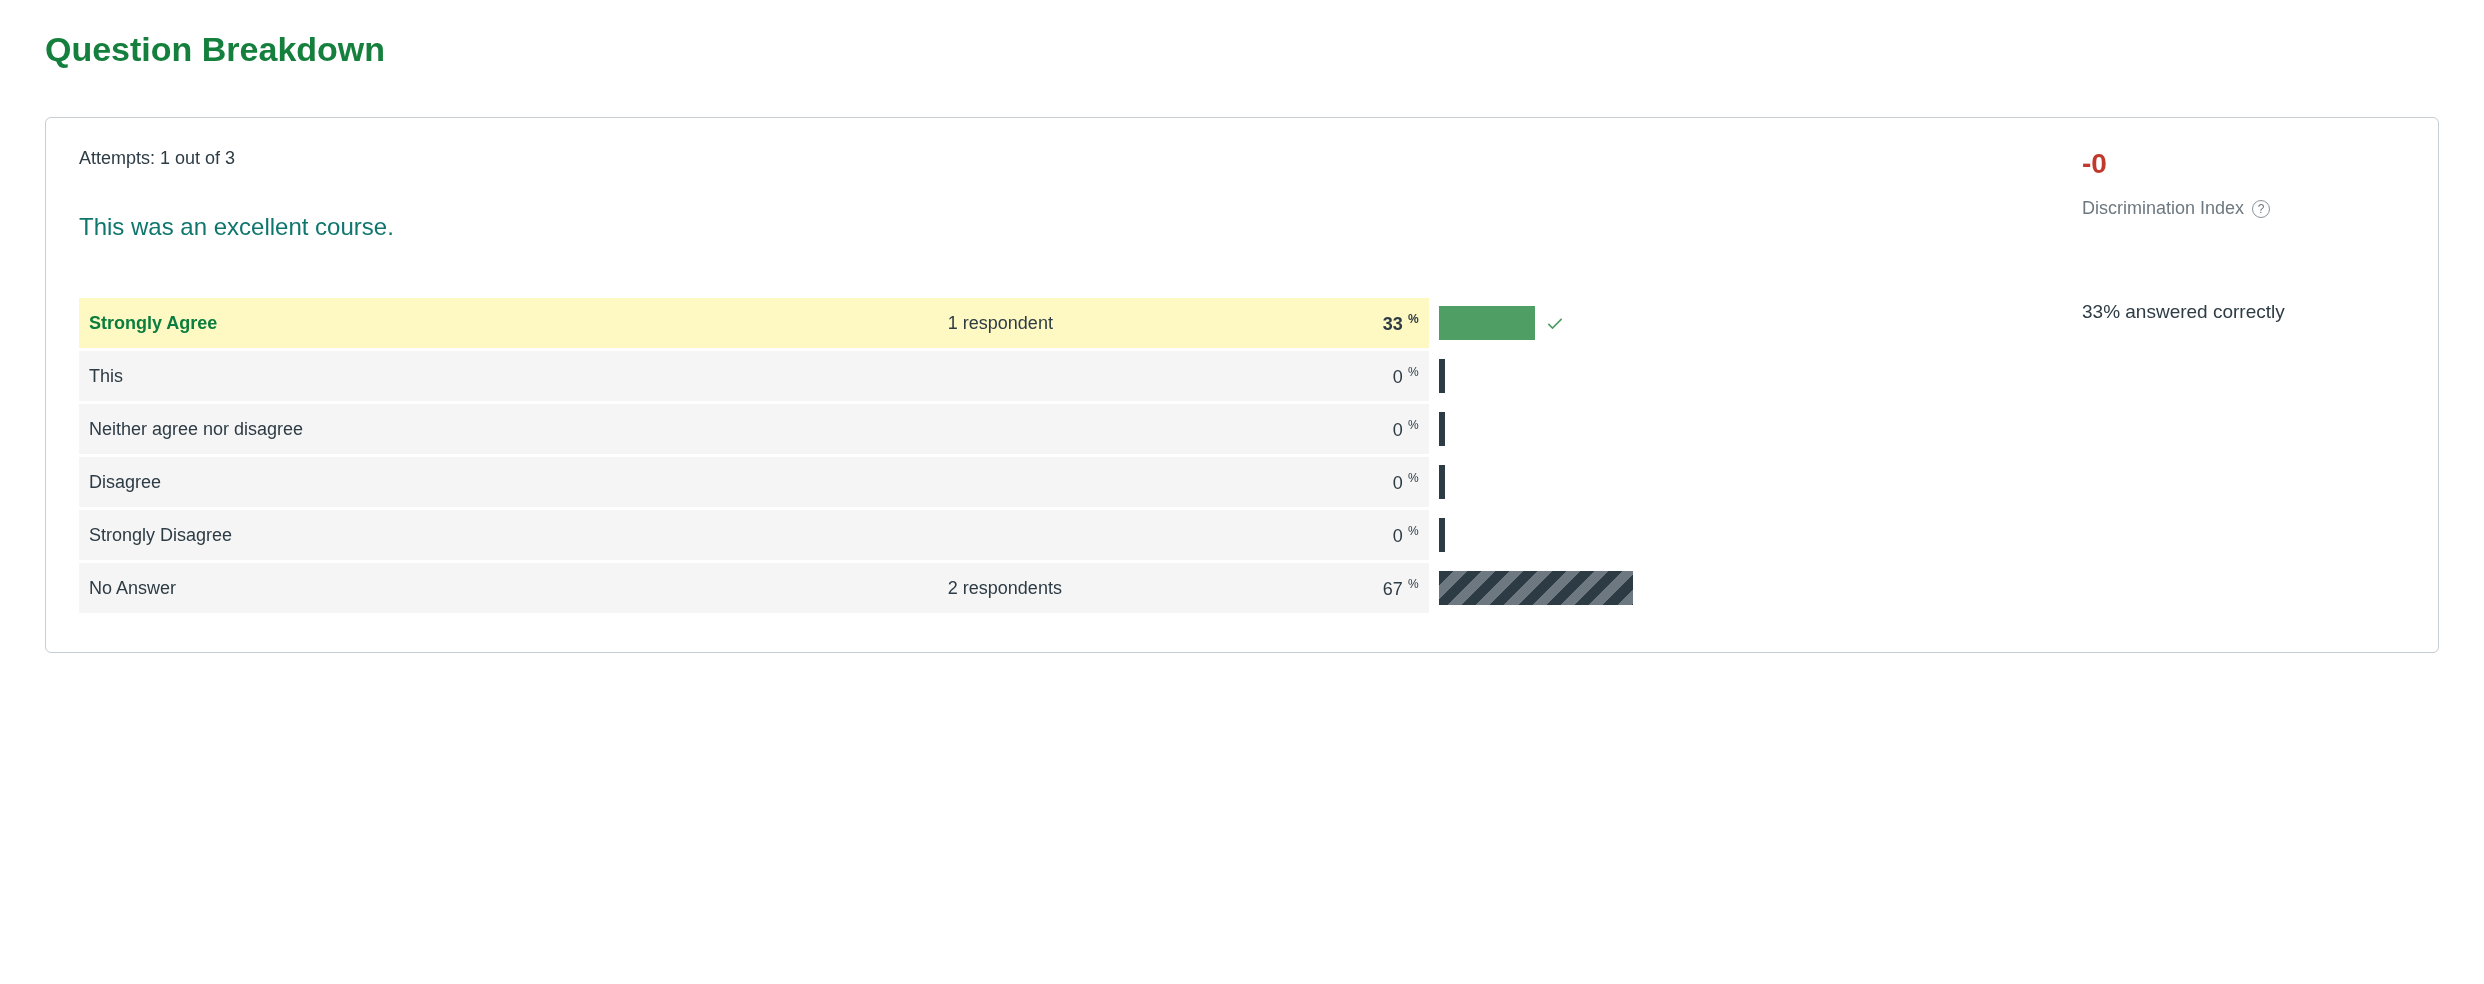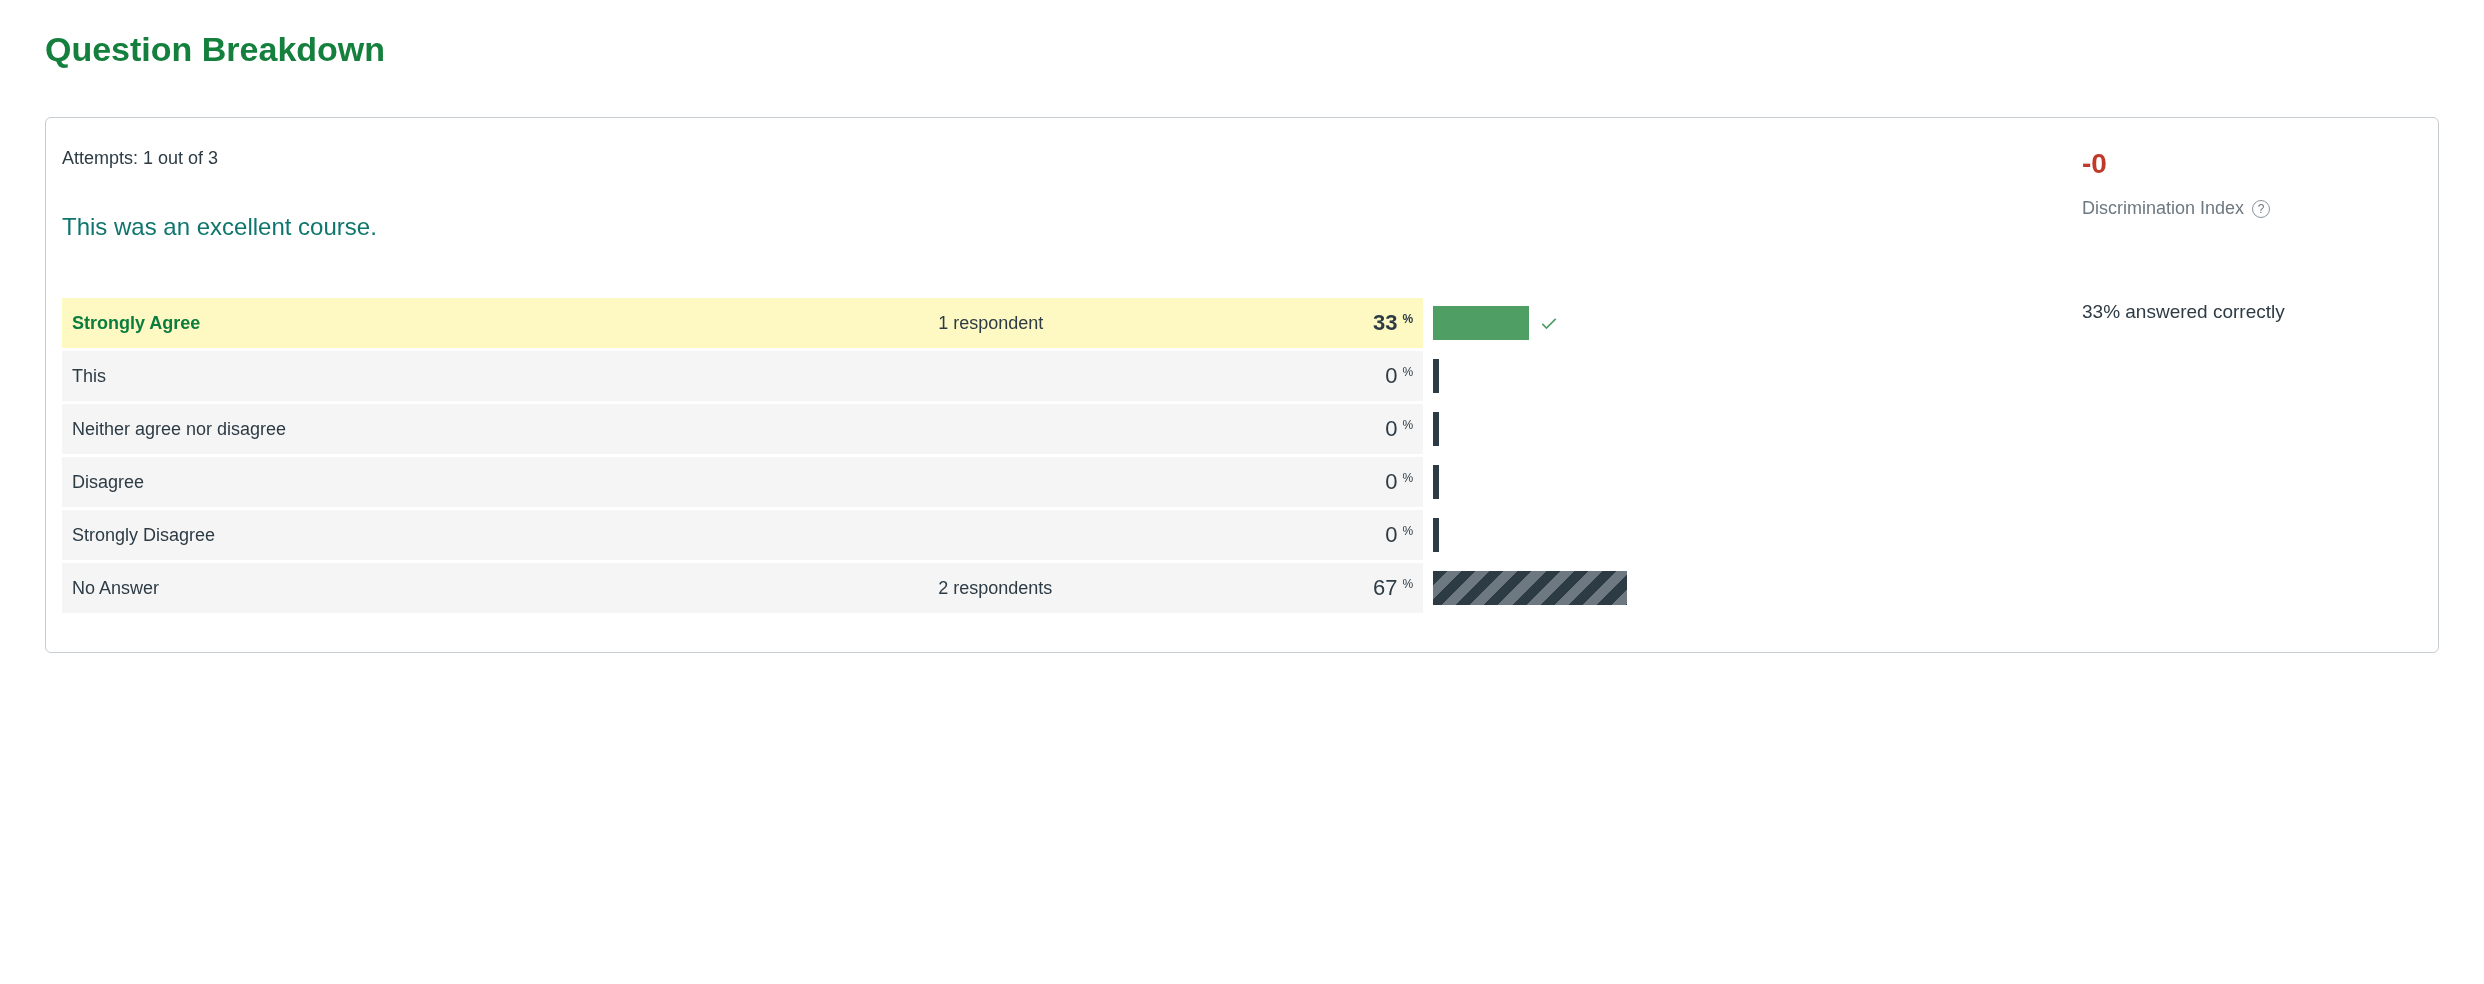--- a/index.html
+++ b/index.html
@@ -15,21 +15,21 @@
   }
   .page-title {
     font-size: 34px;
     font-weight: 700;
     color: #15803d;
     margin-bottom: 48px;
   }
   .card {
     border: 1px solid #c7cdd1;
     border-radius: 6px;
-    padding: 30px 36px 36px 16px;
+    padding: 30px 36px 36px 33px;
     display: flex;
     gap: 40px;
   }
   .card-left {
     flex: 1;
   }
   .card-right {
     width: 320px;
     padding-top: 0;
   }
@@ -71,21 +71,21 @@
     width: 150px;
     text-align: left;
     color: #2770a8;
   }
   .percent-cell {
     width: 90px;
     text-align: right;
     white-space: nowrap;
   }
   .percent-num {
-    font-size: 22px;
+    font-size: 18px;
   }
   .percent-sym {
     font-size: 12px;
     vertical-align: super;
   }
   .answers-table tr.correct .percent-cell {
     font-weight: 700;
   }
   .bar-cell {
     width: 300px;

